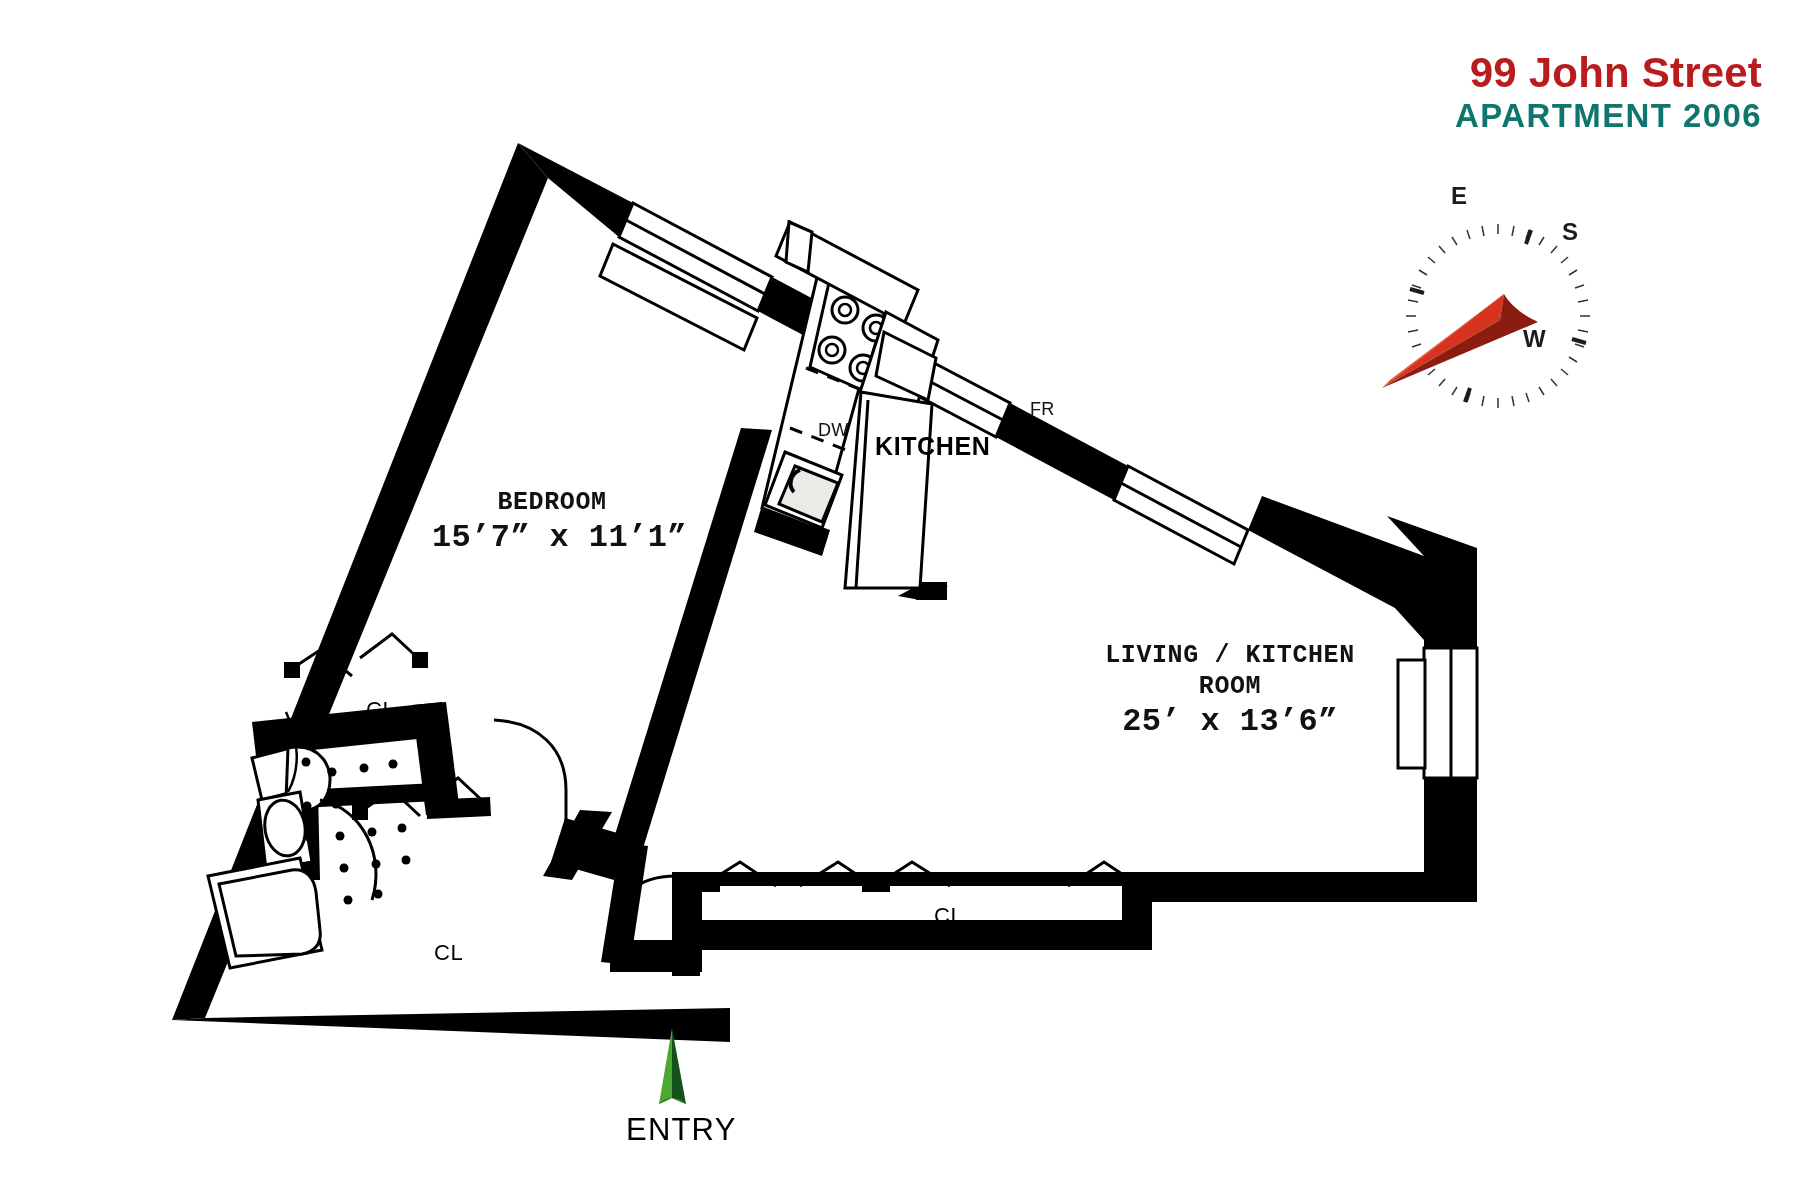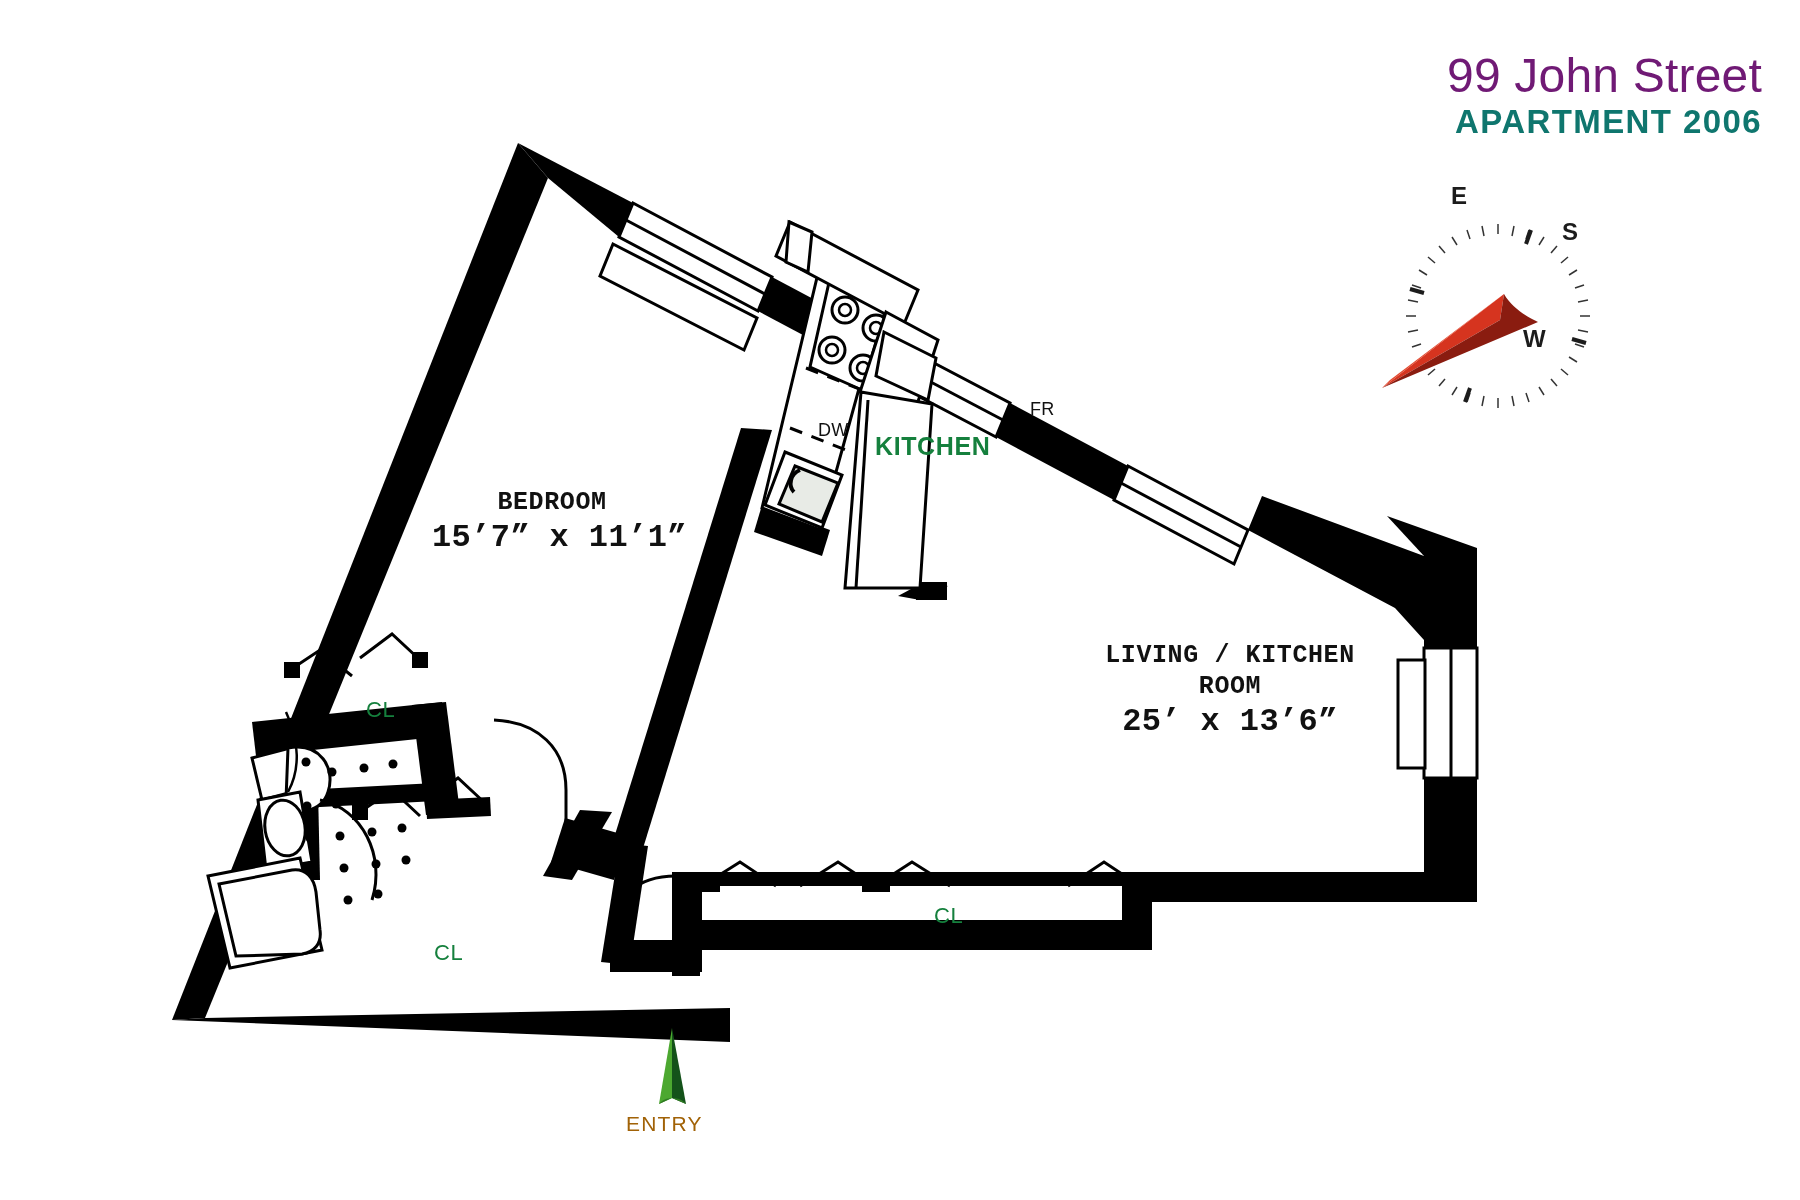--- a/index.html
+++ b/index.html
@@ -27,24 +27,24 @@
     height: 1200px;
     display: block;
   }
   .title-block {
     position: absolute;
     right: 38px;
     top: 52px;
     text-align: right;
   }
   .title-line1 {
-    font-size: 48px;
-    font-weight: 400;
+    font-size: 42px;
+    font-weight: 700;
     letter-spacing: 0.2px;
-    color: #701a75;
+    color: #b91c1c;
     line-height: 1.02;
     white-space: nowrap;
   }
   .title-line2 {
     font-size: 33px;
     font-weight: 700;
     letter-spacing: 1.4px;
     color: #0f766e;
     line-height: 1.25;
     white-space: nowrap;
@@ -55,39 +55,39 @@
     color: #111111;
     font-weight: 700;
     white-space: nowrap;
     line-height: 1.24;
     font-family: Liberation Mono, monospace;
   }
   .room-name { font-size: 25px; letter-spacing: 0.6px; }
   .room-dims { font-size: 32px; letter-spacing: 0.4px; }
   .small-label {
     position: absolute;
-    color: #15803d;
+    color: #000000;
     font-weight: 500;
     font-size: 22px;
     letter-spacing: 0.6px;
     white-space: nowrap;
   }
   .tiny-label {
     position: absolute;
     color: #111111;
     font-weight: 500;
     font-size: 18px;
     letter-spacing: 0.3px;
     white-space: nowrap;
   }
   .entry-label {
     position: absolute;
-    color: #a16207;
+    color: #000000;
     font-weight: 500;
-    font-size: 21px;
+    font-size: 31px;
     letter-spacing: 1.2px;
     white-space: nowrap;
   }
   .compass-letter {
     position: absolute;
     font-size: 24px;
     font-weight: 700;
     color: #1c1c1c;
   }
 </style>

